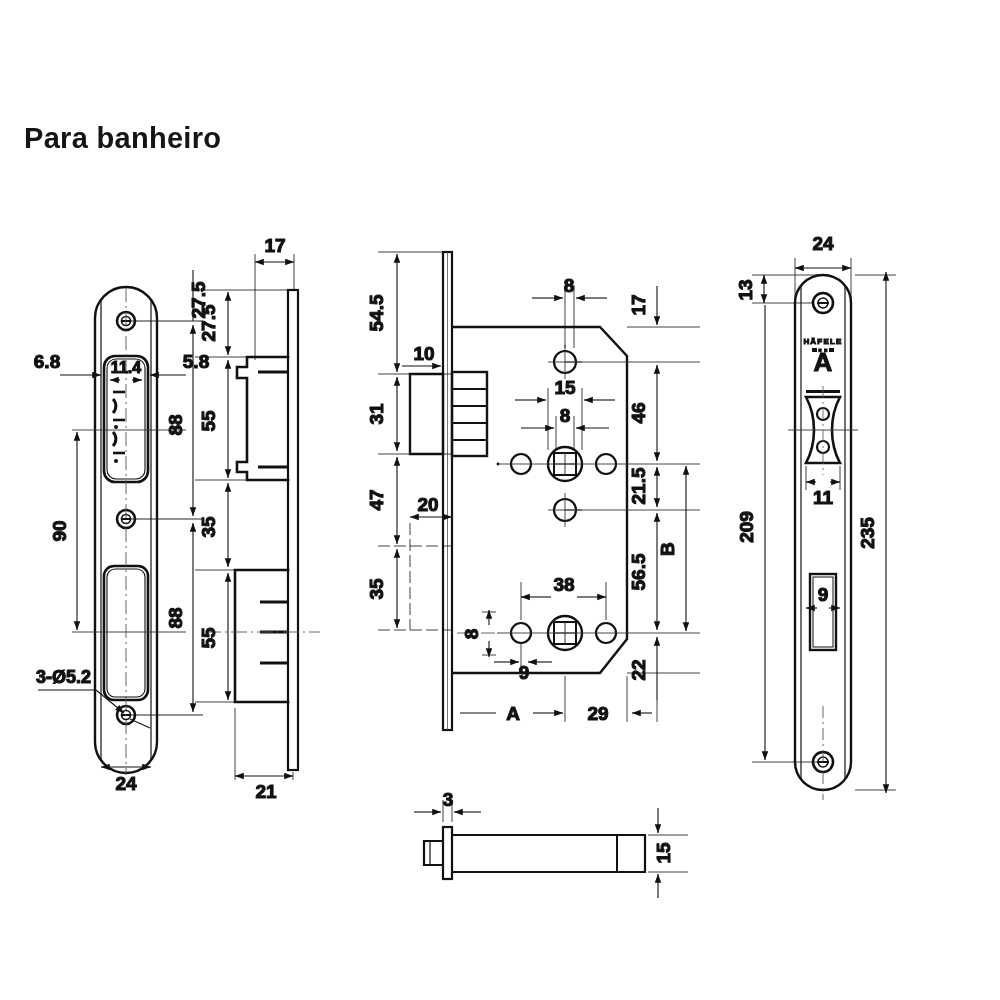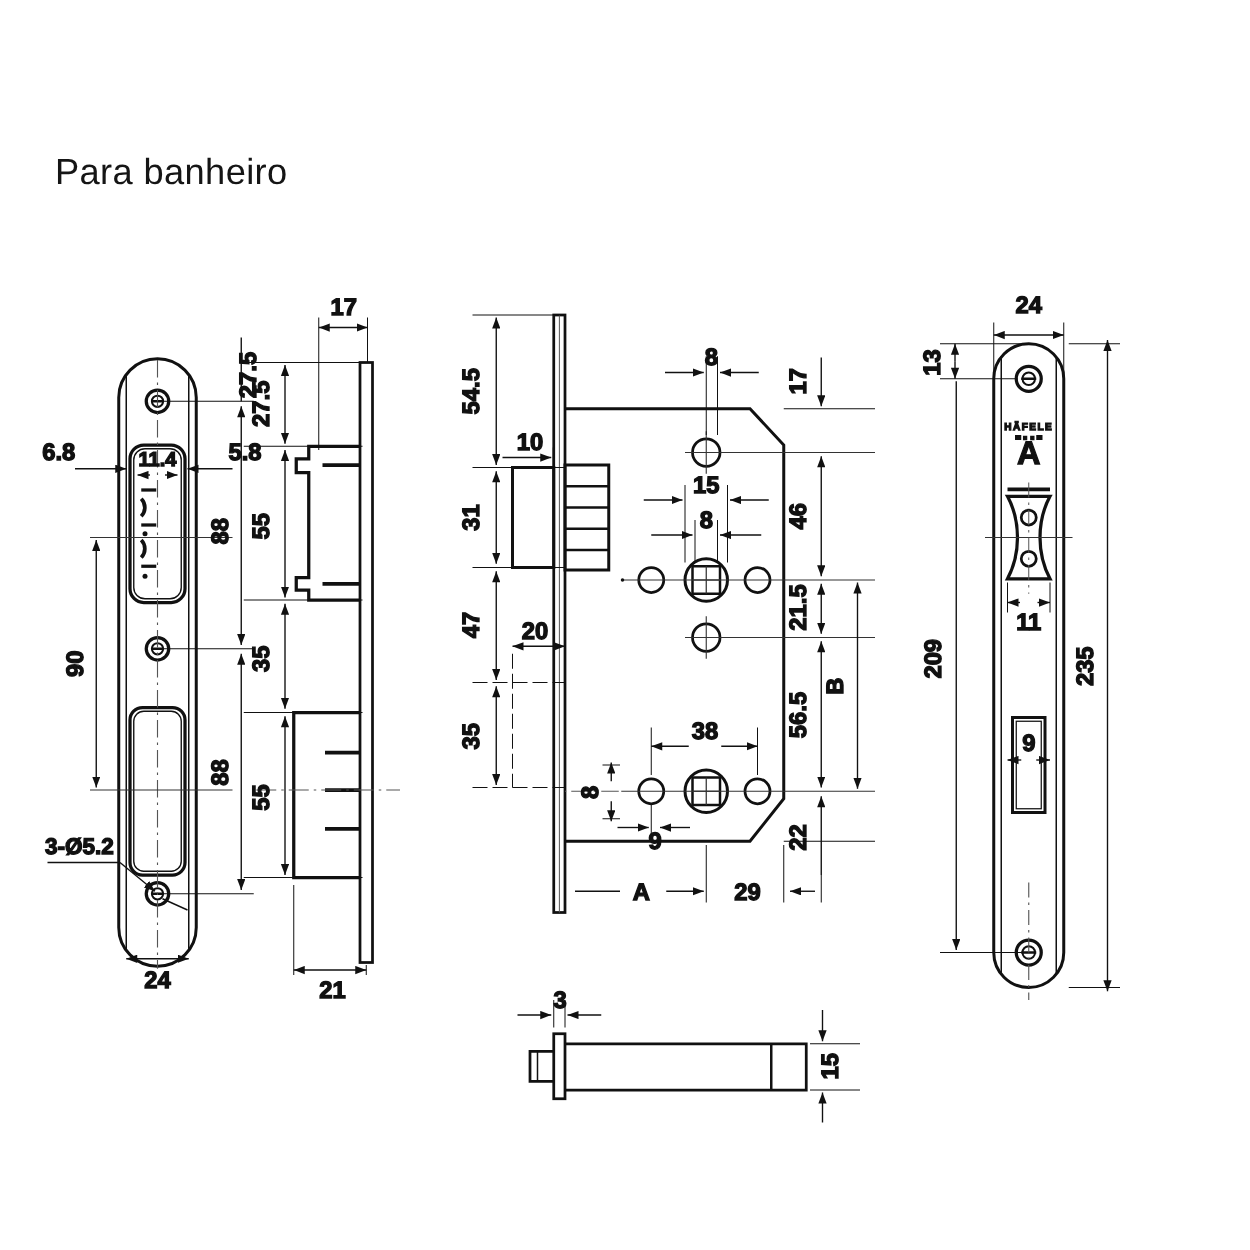--- a/index.html
+++ b/index.html
@@ -1,18 +1,18 @@
 <!DOCTYPE html>
 <html><head>
 <meta charset="utf-8">
 <style>
   html,body{margin:0;padding:0;background:#ffffff;}
   body{width:1000px;height:1000px;position:relative;overflow:hidden;
        font-family:"Liberation Sans","DejaVu Sans",sans-serif;color:#1a1a1a;}
-  #page-title{position:absolute;left:44px;top:122px;font-size:29px;font-weight:normal;
+  #page-title{position:absolute;left:24px;top:122px;font-size:29px;font-weight:bold;
               letter-spacing:.3px;color:#151515;}
   #drawing-area{position:absolute;left:0;top:0;width:1000px;height:1000px;}
   svg{display:block;}
   .dimtxt{font-family:"Liberation Sans","DejaVu Sans",sans-serif;font-weight:bold;
           font-size:19px;fill:#111;}
   .dimtxt.sm{font-size:16px;}
   .calltxt{font-family:"Liberation Sans","DejaVu Sans",sans-serif;font-weight:bold;
            font-size:18px;fill:#111;}
   .logotxt{font-family:"Liberation Sans","DejaVu Sans",sans-serif;font-weight:bold;
            fill:#111;}

